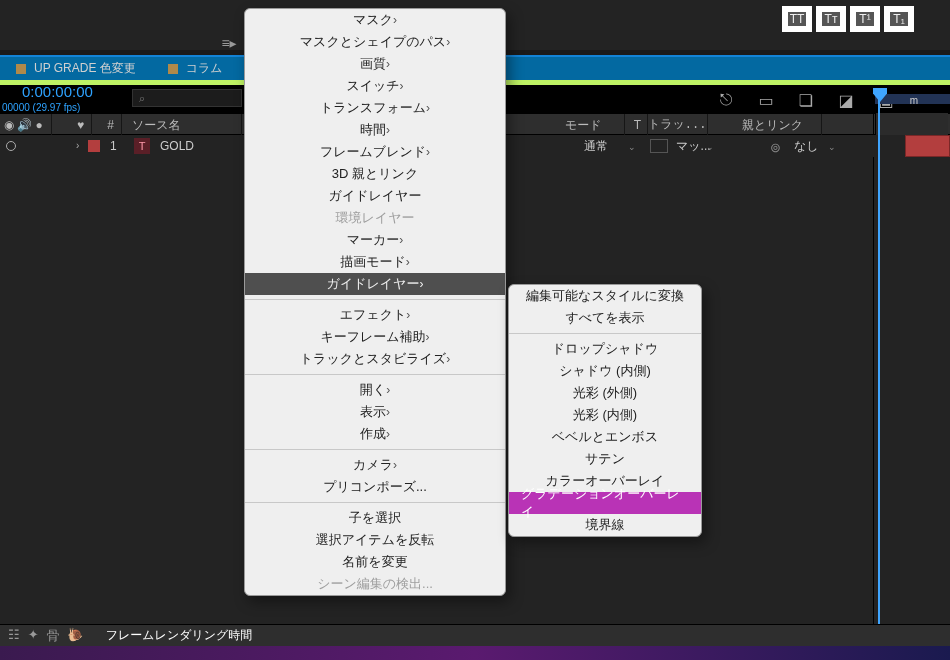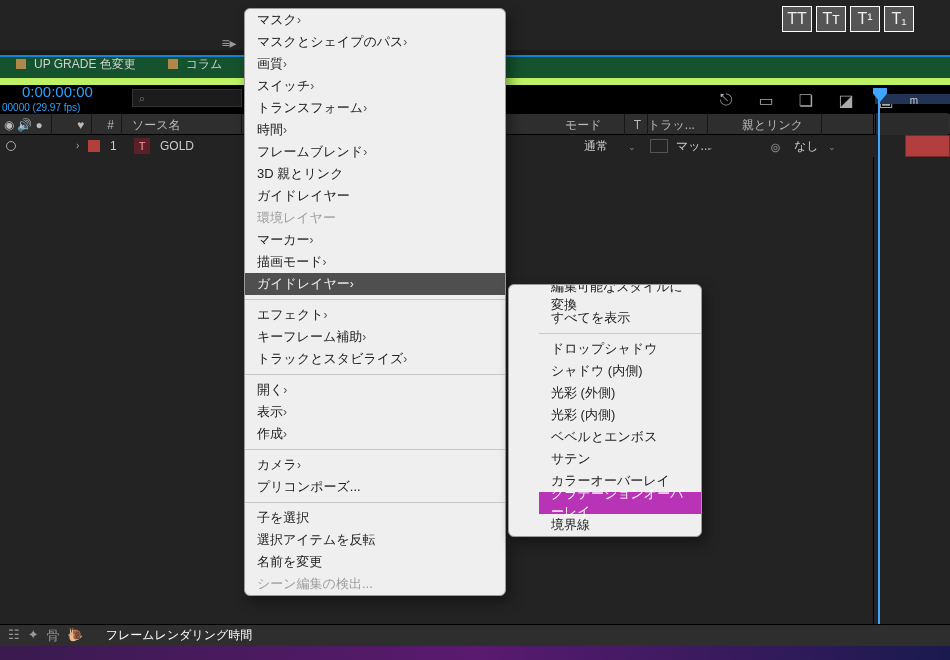--- a/index.html
+++ b/index.html
@@ -15,35 +15,35 @@
   
   .top-strip {
     position: absolute; top:0; left:0; right:0; height:50px;
     background:#232323;
   }
   .text-style-btns {
     position: absolute; top:6px; right:36px;
     display:flex; gap:4px;
   }
   .sq {
-    width:30px; height:26px; background:#555; border:1px solid #ffffff;
+    width:30px; height:26px; background:#555; border:6px solid #ffffff;
     display:flex; align-items:center; justify-content:center;
-    color:#eee; font-size:16px;
+    color:#eee; font-size:12px;
     cursor:pointer;
   }
   .small-icon {
     position:absolute; width:22px; height:22px;
     display:flex; align-items:center; justify-content:center;
     color:#999; font-size:14px;
   }
   
   .tab-bar {
     position:absolute; top:57px; left:0; right:0; height:28px;
-    background:#14532d; display:flex; align-items:flex-end;
-    border-bottom:7px solid #bef264;
+    background:#0369a1; display:flex; align-items:center;
+    border-bottom:5px solid #bef264;
   }
   .tab {
     display:flex; align-items:center; gap:8px;
     padding:0 16px; height:28px; cursor:pointer;
   }
   .tab-dot { width:10px; height:10px; background:#b0894a; }
   .tab-label { color:#d0d0d0; font-size:12px; }
   
   .timecode-row {
     position:absolute; top:85px; left:0; right:0; height:28px;
@@ -62,21 +62,21 @@
     position:absolute; top:113px; left:0; right:0; height:22px;
     background:#2e2e2e; border-top:1px solid #000; border-bottom:1px solid #000;
   }
   .tl-cell { position:absolute; top:0; height:22px; line-height:22px; font-size:12px; color:#bbb; border-right:1px solid #161616;}
   .col-eye { left:2px; width:50px;}
   .col-tag { left:70px; width:22px; text-align:center;}
   .col-num { left:100px; width:22px; text-align:center;}
   .col-src { left:132px; width:110px;}
   .col-mode { left:565px; width:60px;}
   .col-t   { left:628px; width:20px; text-align:center;}
-  .col-trk { left:648px; width:60px;}
+  .col-trk { left:648px; width:60px;font-family:Liberation Mono, monospace;}
   .col-parent { left:742px; width:80px;}
   
   .layer-row {
     position:absolute; top:135px; left:0; right:0; height:22px;
     background:#232323;
   }
   .lr-cell { position:absolute; top:0; height:22px; line-height:22px; font-size:12px; color:#ccc;}
   .vis-dot { left:6px; top:6px; width:10px; height:10px; border:1.5px solid #aaa; border-radius:50%; position:absolute;}
   .caret { position:absolute; left:76px; top:5px; color:#aaa; font-size:10px;}
   .red-sq { position:absolute; left:88px; top:5px; width:12px; height:12px; background:#b33e3e;}
@@ -135,24 +135,24 @@
   .shy-box { width:14px; height:14px; background:#555;}
   
   .menu {
     position:absolute; background:#efefef; border:1px solid #9a9a9a;
     box-shadow: 4px 6px 14px rgba(0,0,0,0.4);
     color:#222; font-size:13px;
     border-radius:6px;
     overflow:hidden;
   }
   .menu-a { top:8px; left:244px; width:262px; }
-  .menu-b { top:284px; left:508px; width:194px;padding-left:30px; }
+  .menu-b { top:284px; left:508px; width:194px; }
   .menu-item {
     height:22px; display:flex; align-items:center;
-    padding:0 12px; justify-content:flex-start;
+    padding:0 12px; justify-content:center;
     cursor:default;
   }
   .menu-item.disabled { color:#9e9e9e; }
   .menu-item.hi {
     background:#4f4f4f; color:#eee;
   }
   .menu-item.sel {
     background:#b933b6; color:#fff;
   }
   .arrow { font-size:12px; color:#555;}

